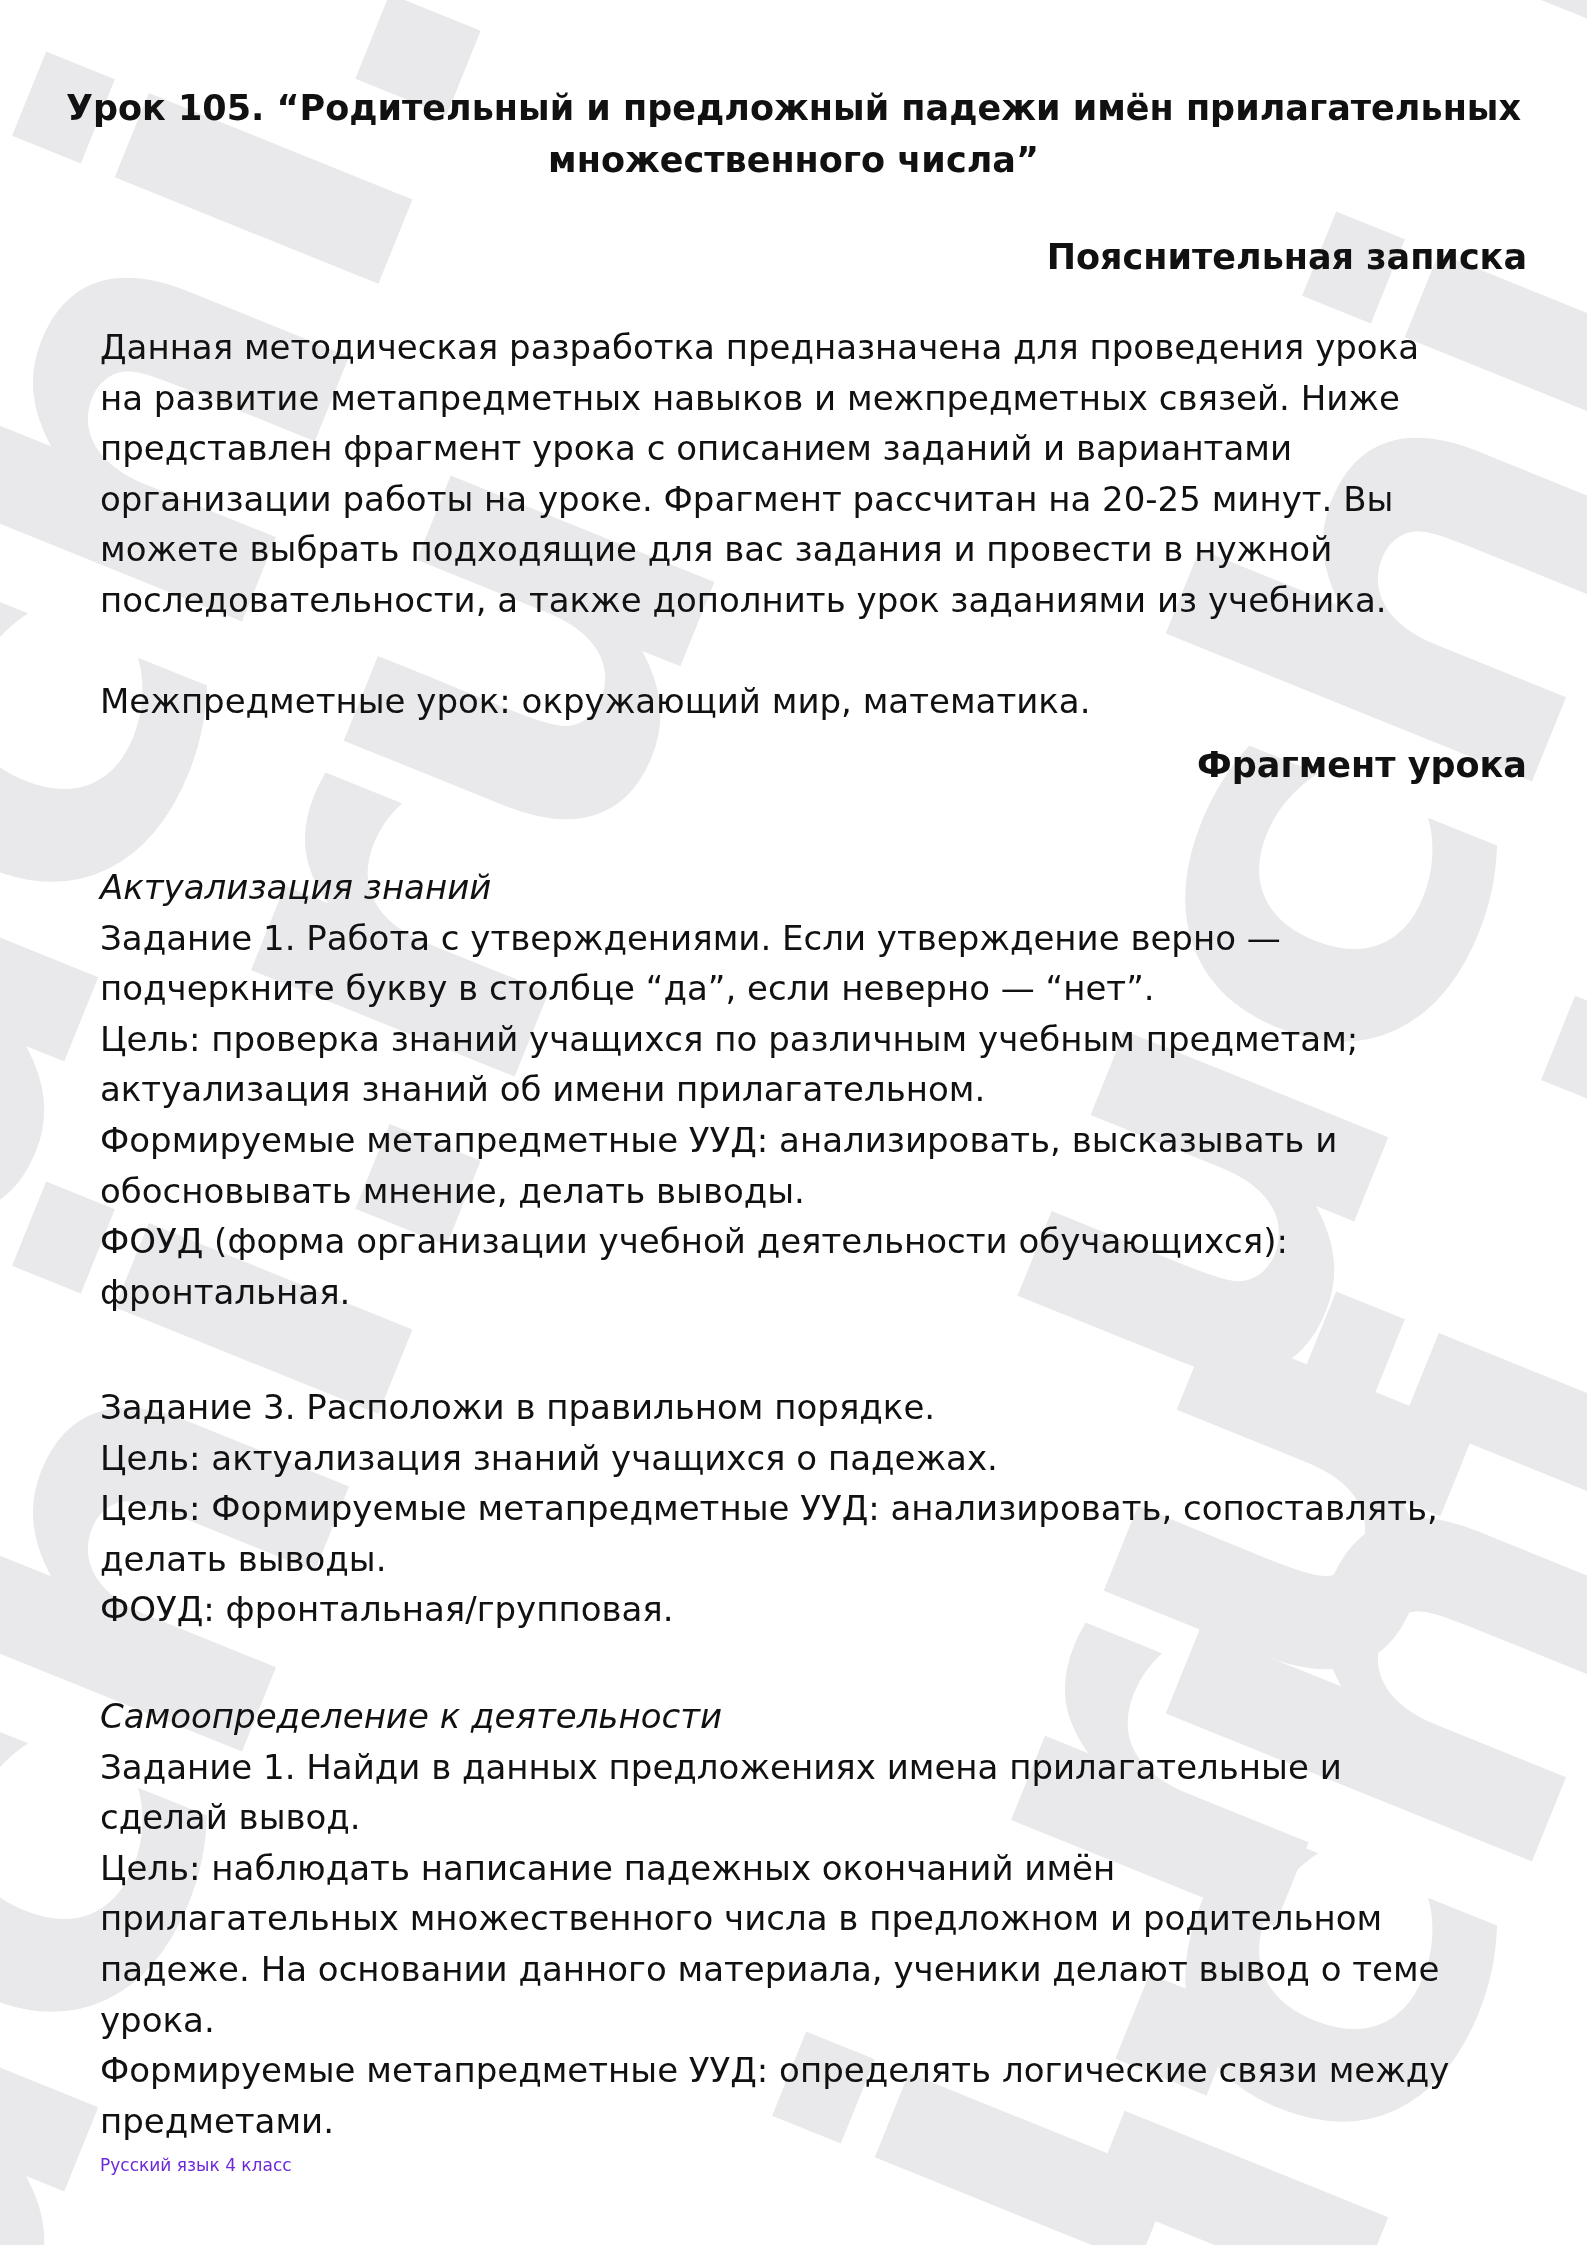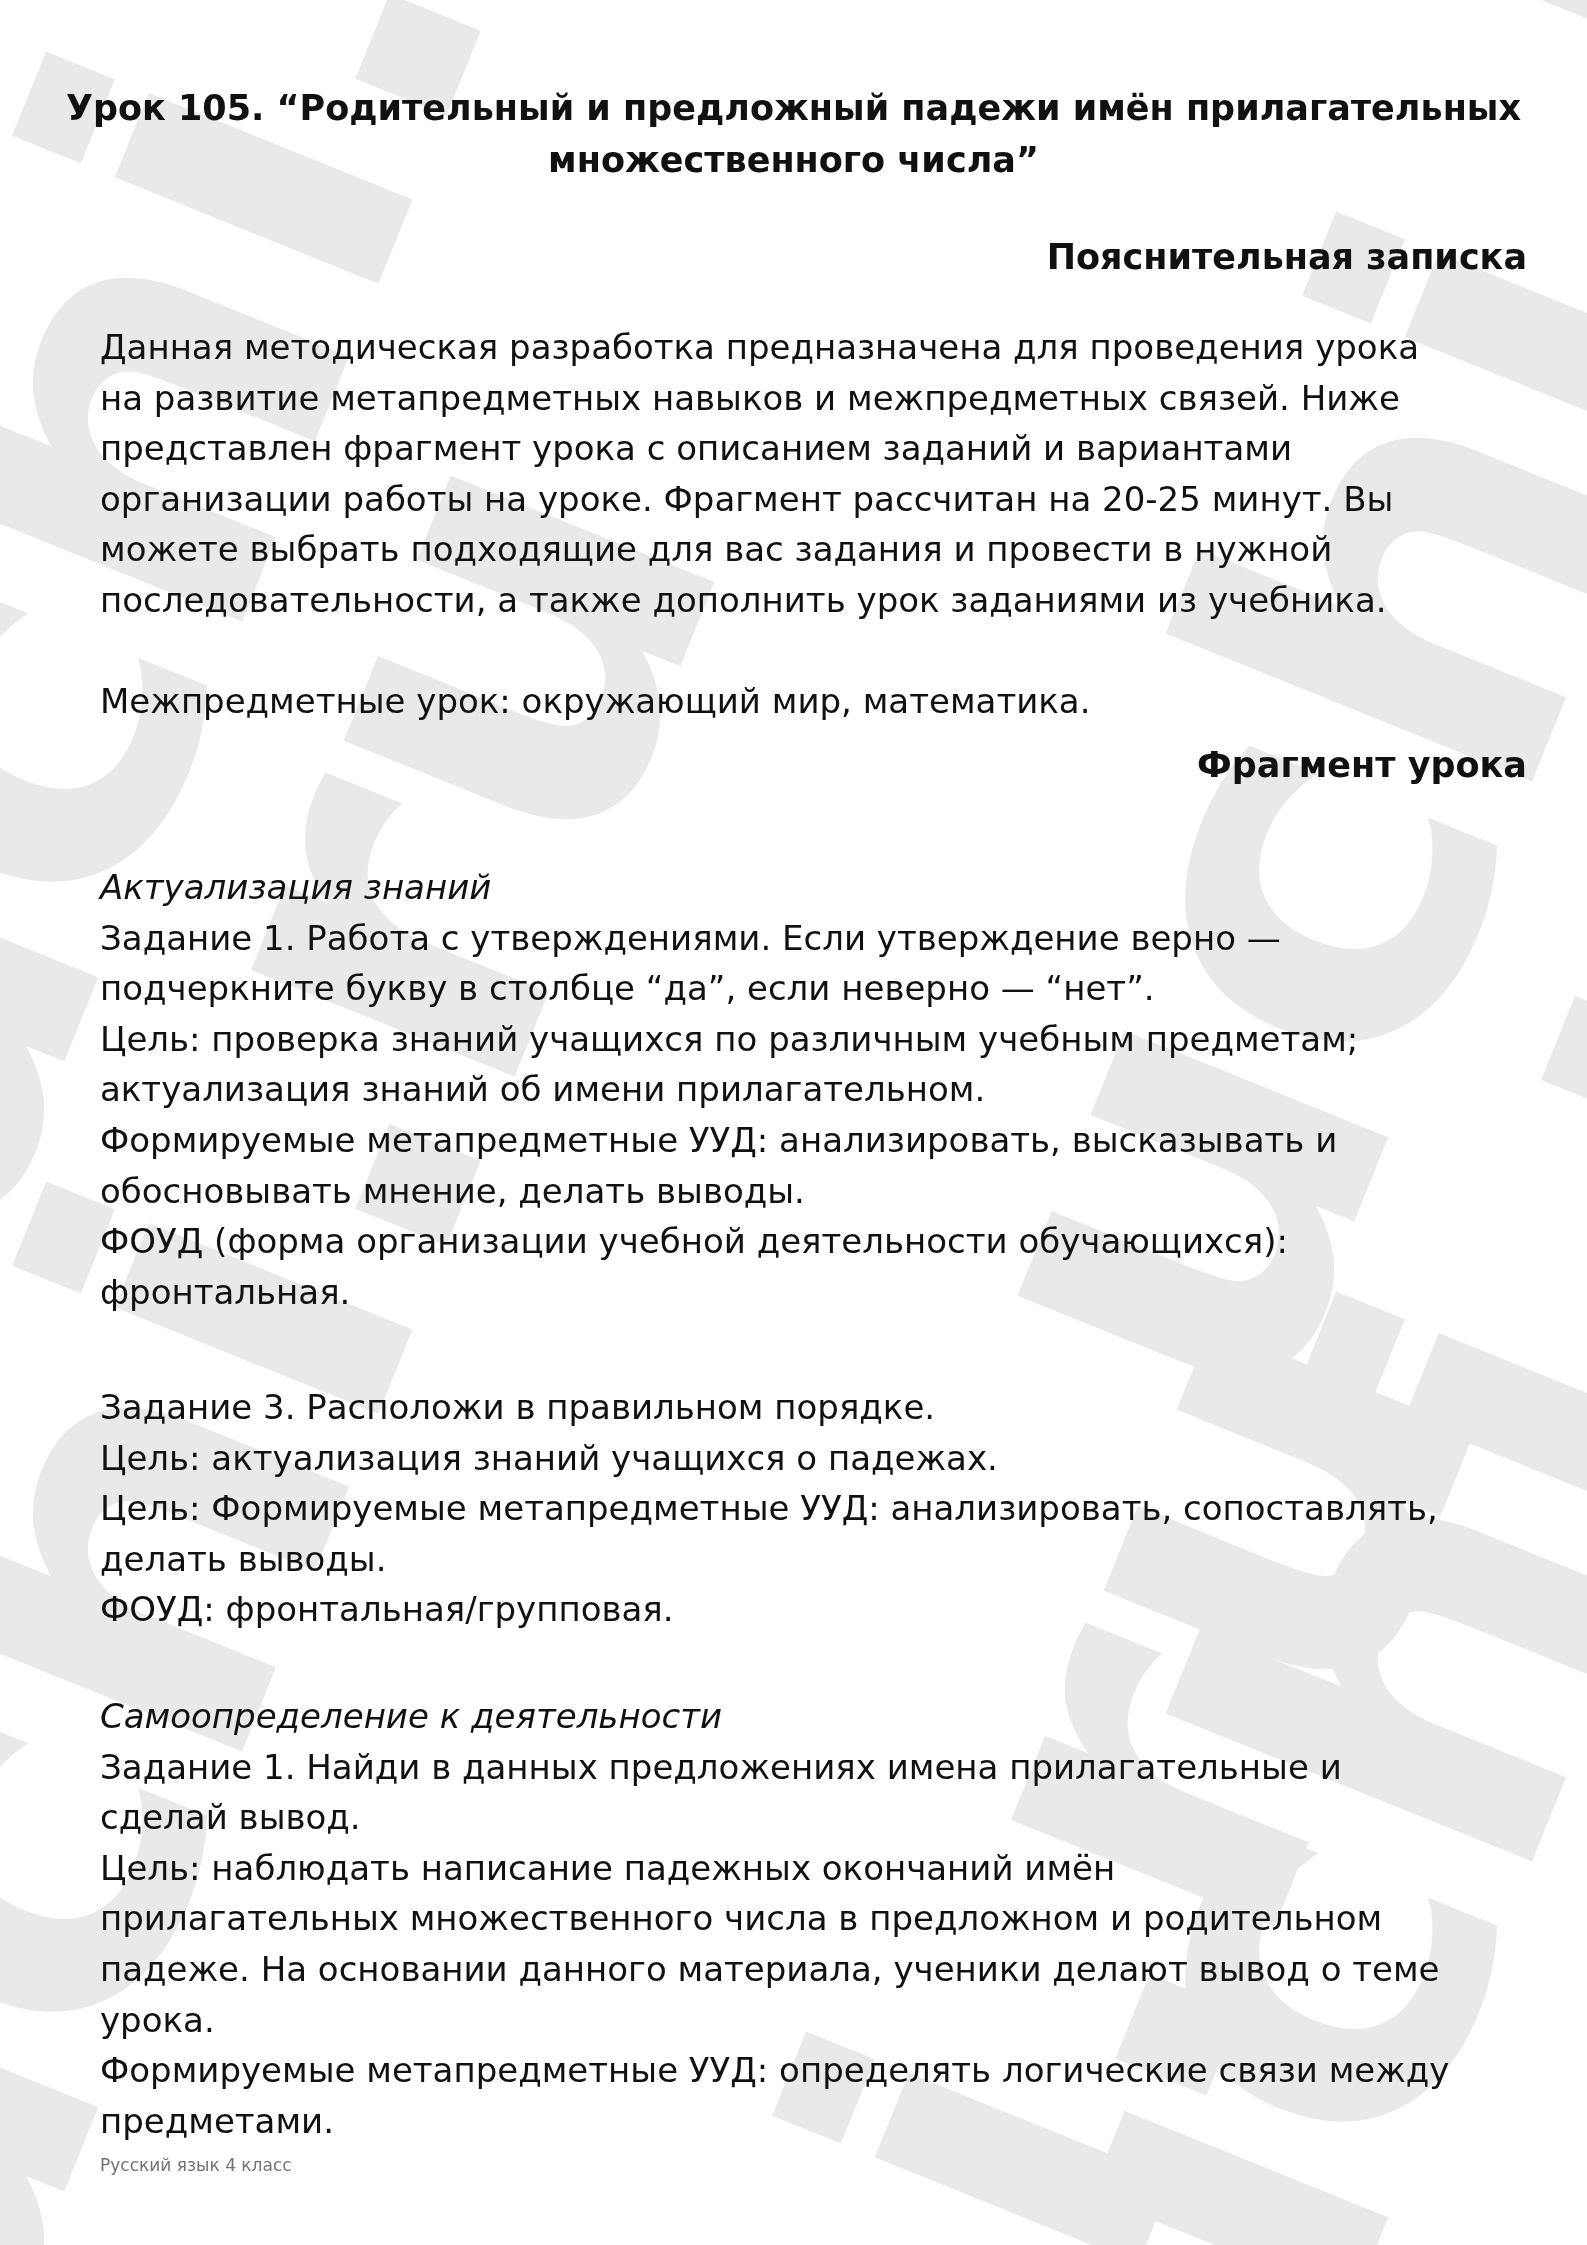--- a/index.html
+++ b/index.html
@@ -9,21 +9,21 @@
   .wm { position: absolute; font-family: "DejaVu Sans", sans-serif; font-weight: bold;
         color: #e9e9eb; white-space: nowrap; transform-origin: left bottom; letter-spacing: -6px; }
   .page { position: absolute; left: 0; top: 0; width: 1587px; height: 1877px; z-index: 1; }
   .title { position: absolute; left: 60px; width: 1467px; top: 82px; text-align: center;
            font-weight: bold; font-size: 35px; line-height: 52px; }
   .section-heading { position: absolute; left: 60px; width: 1467px; text-align: right;
            font-weight: bold; font-size: 35px; line-height: 50px; }
   .block { position: absolute; left: 100px; width: 1420px; font-size: 34px; line-height: 50.6px; margin-top: 36px; }
   .block p { margin: 0; }
   .italic { font-style: italic; }
-  .footer { position: absolute; left: 100px; top: 2155px; font-size: 17px; color: #737373; }
+  .footer { position: absolute; left: 100px; top: 2155px; font-size: 17px; color: #6d28d9; }
 </style>
 </head>
 <body>
 
 <div class="watermark-layer">
   <div class="wm" style="left:90px; top:720px; font-size:520px; transform: rotate(-68deg);">uchi.ru</div>
   <div class="wm" style="left:1380px; top:880px; font-size:520px; transform: rotate(-68deg);">uchi.ru</div>
   <div class="wm" style="left:90px; top:1850px; font-size:520px; transform: rotate(-68deg);">uchi.ru</div>
   <div class="wm" style="left:1380px; top:1960px; font-size:520px; transform: rotate(-68deg);">uchi.ru</div>
   <div class="wm" style="left:850px; top:2700px; font-size:520px; transform: rotate(-68deg);">uchi.ru</div>

